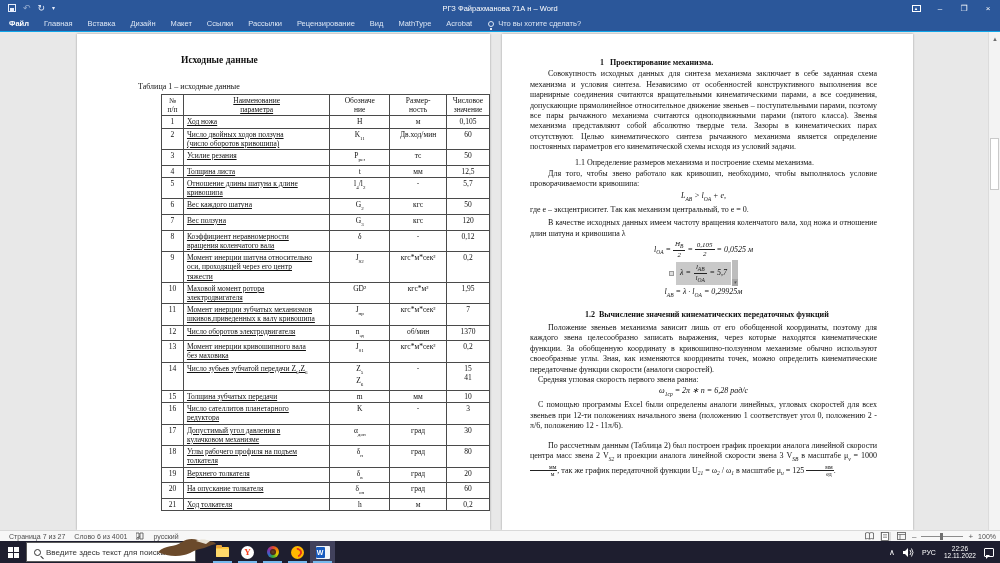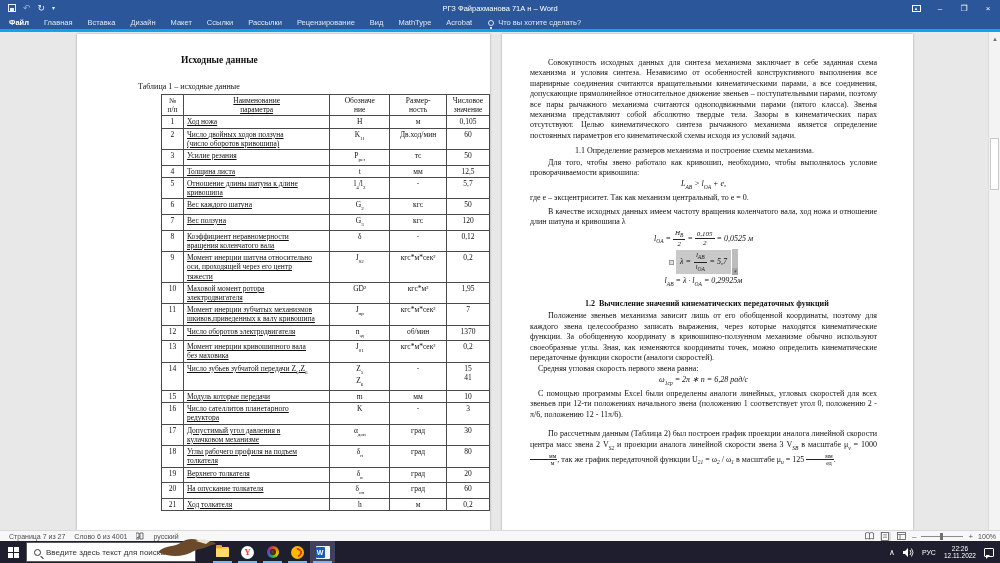--- a/index.html
+++ b/index.html
@@ -11,21 +11,21 @@
   .qat { display:flex; align-items:center; gap:7px; padding-left:8px; }
   .qat .glyph { font-size:9px; color:#e8eefb; line-height:1; }
   .save-shape { width:8px; height:8px; border:1px solid #e8eefb; position:relative; }
   .save-shape::after { content:""; position:absolute; left:1px; bottom:0; width:4px; height:3px; background:#e8eefb; }
   .title-text { position:absolute; left:0; right:0; text-align:center; font-size:7.5px; color:#ffffff; pointer-events:none; }
   .win-controls { position:absolute; right:0; top:0; height:16px; display:flex; }
   .win-btn { width:24px; height:16px; display:flex; align-items:center; justify-content:center; color:#fff; font-size:8px; }
   .ribbon-opts-shape { width:9px; height:7px; border:1px solid #fff; font-size:5px; text-align:center; line-height:5px; }
 
   
-  .tabsbar { position:absolute; top:16px; left:0; right:0; height:16px; background:#2b579a; display:flex; align-items:center; border-bottom:3px solid #0ea5e9; }
+  .tabsbar { position:absolute; top:16px; left:0; right:0; height:16px; background:#2b579a; display:flex; align-items:center; border-bottom:1px solid #0ea5e9; }
   .rtabs { display:flex; gap:15px; padding-left:9px; align-items:center; }
   .rtab { color:#dce6f4; font-size:7.5px; white-space:nowrap; }
   .rtab.file { font-weight:bold; color:#fff; }
   .tellme { display:flex; align-items:center; gap:4px; margin-left:16px; color:#dce6f4; font-size:7.5px; white-space:nowrap; }
   .bulb { width:6px; height:6px; border:1px solid #dce6f4; border-radius:50%; position:relative; }
   .bulb::after { content:""; position:absolute; left:1px; top:6px; width:2px; height:2px; background:#dce6f4; }
   .share { position:absolute; right:8px; display:flex; align-items:center; gap:4px; color:#fff; font-size:7.5px; white-space:nowrap;margin-top:40px; }
   .person { width:7px; height:8px; position:relative; }
   .person::before { content:""; position:absolute; left:2px; top:0; width:3px; height:3px; border-radius:50%; background:#fff; }
   .person::after { content:""; position:absolute; left:0; top:4px; width:7px; height:4px; border-radius:3px 3px 0 0; background:#fff; }
@@ -284,21 +284,21 @@
             <td class="c0">14</td>
             <td class="c1"><span>Число зубьев зубчатой передачи Z</span><sub>5</sub><span>,Z</span><sub>6</sub></td>
             <td class="c2"><span>Z</span><sub>5</sub><span>
 Z</span><sub>6</sub></td>
             <td class="c3">-</td>
             <td class="c4">15
 41</td>
           </tr>
           <tr>
             <td class="c0">15</td>
-            <td class="c1">Модуль которые передачи</td>
+            <td class="c1">Толщина зубчатых передачи</td>
             <td class="c2">m</td>
             <td class="c3">мм</td>
             <td class="c4">10</td>
           </tr>
           <tr>
             <td class="c0">16</td>
             <td class="c1">Число сателлитов планетарного
 редуктора</td>
             <td class="c2">K</td>
             <td class="c3">-</td>
@@ -341,20 +341,21 @@
             <td class="c2">h</td>
             <td class="c3">м</td>
             <td class="c4">0,2</td>
           </tr>
         </tbody>
     </table>
   </div>
 
   <div class="page page2">
     <div class="p2-inner">
+      <div class="h1">1   Проектирование механизма.</div>
       <p class="para">Совокупность исходных данных для синтеза механизма заключает в себе заданная схема механизма и условия синтеза. Независимо от особенностей конструктивного выполнения все шарнирные соединения считаются вращательными кинематическими парами, а все соединения, допускающие прямолинейное относительное движение звеньев – поступательными парами, поэтому все пары рычажного механизма считаются одноподвижными парами (пятого класса). Звенья механизма представляют собой абсолютно твердые тела. Зазоры в кинематических парах отсутствуют. Целью кинематического синтеза рычажного механизма является определение постоянных параметров его кинематической схемы исходя из условий задачи.</p>
       <div class="h11">1.1 Определение размеров механизма и построение схемы механизма.</div>
       <p class="para">Для того, чтобы звено работало как кривошип, необходимо, чтобы выполнялось условие проворачиваемости кривошипа:</p>
       <div class="eqline"><span>L</span><sub>AB</sub><span> &gt; l</span><sub>OA</sub><span> + e,</span></div>
       <p class="para nojust" style="text-indent:0">где е – эксцентриситет. Так как механизм центральный, то е = 0.</p>
       <p class="para" style="margin-top:3px">В качестве исходных данных имеем частоту вращения коленчатого вала, ход ножа и отношение длин шатуна и кривошипа λ</p>
 
       <div class="eqline">
         <span>l</span><sub>OA</sub><span> = </span><span class="frac">
             <span class="fn"><span>H</span><sub>B</sub></span>

